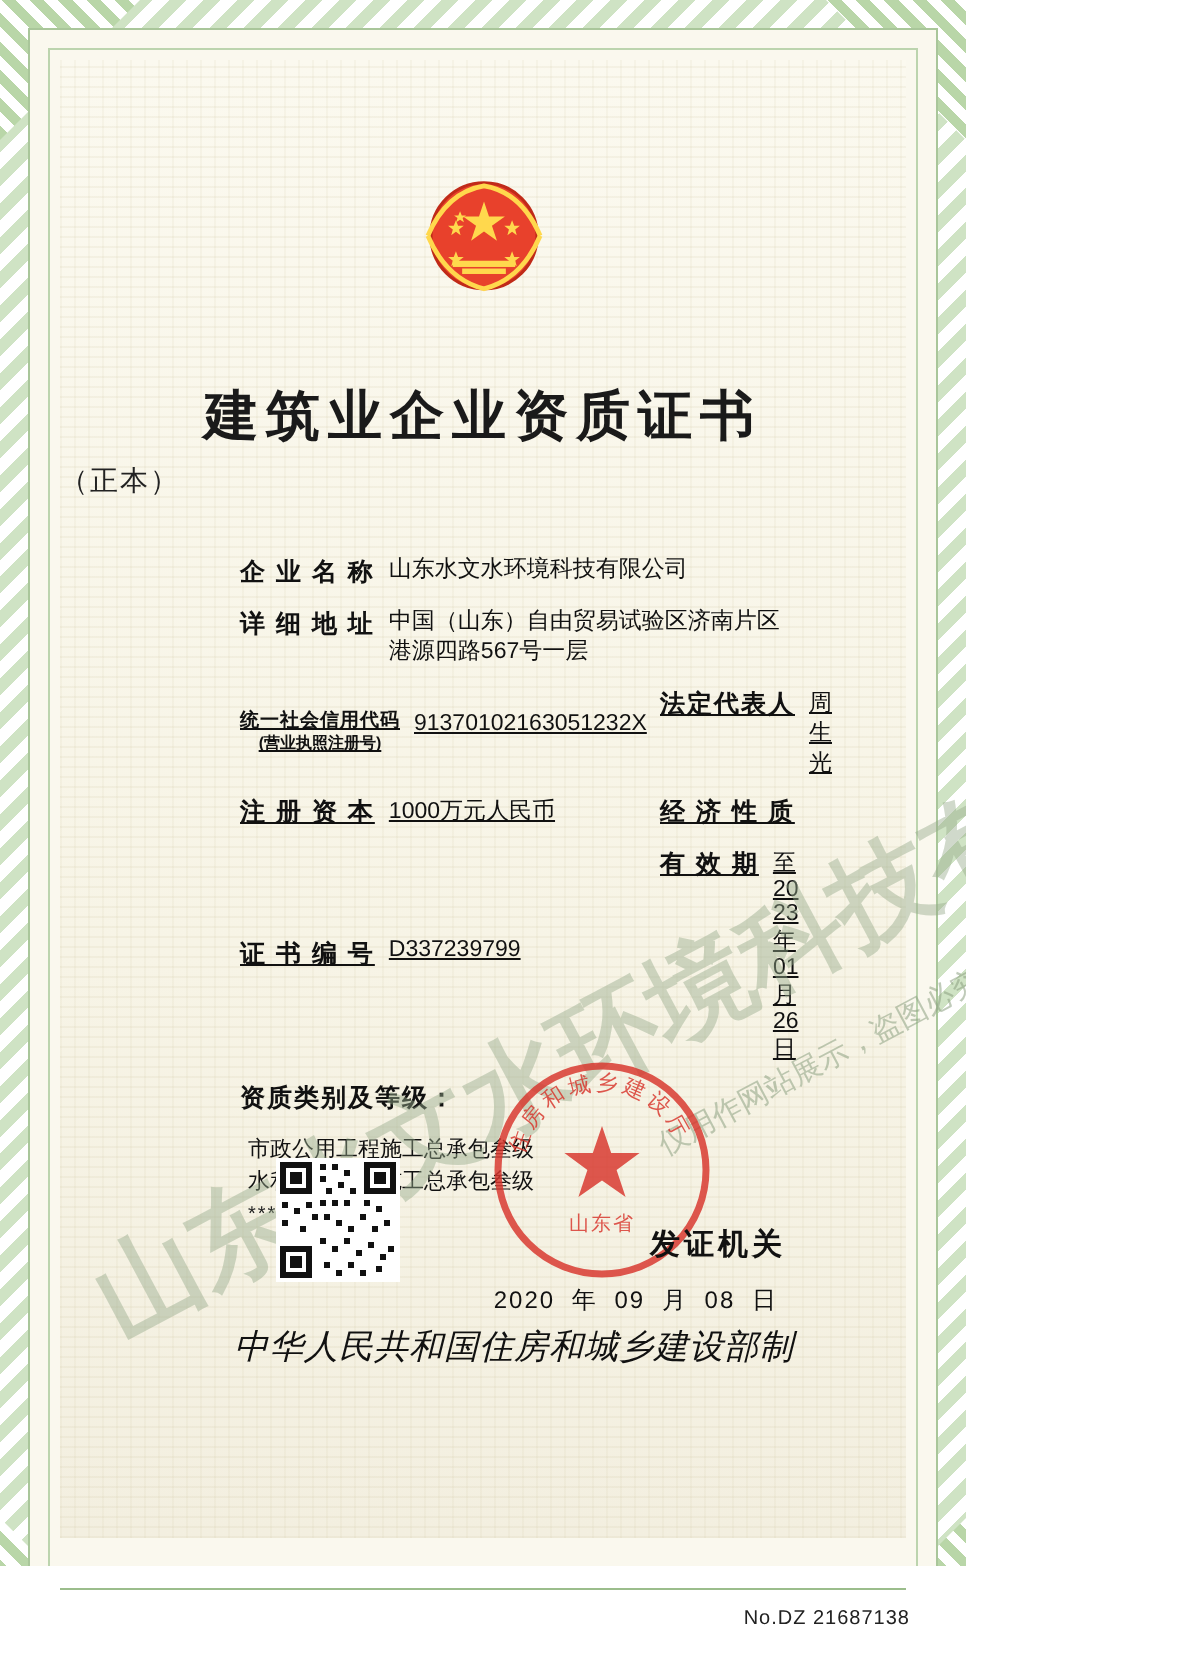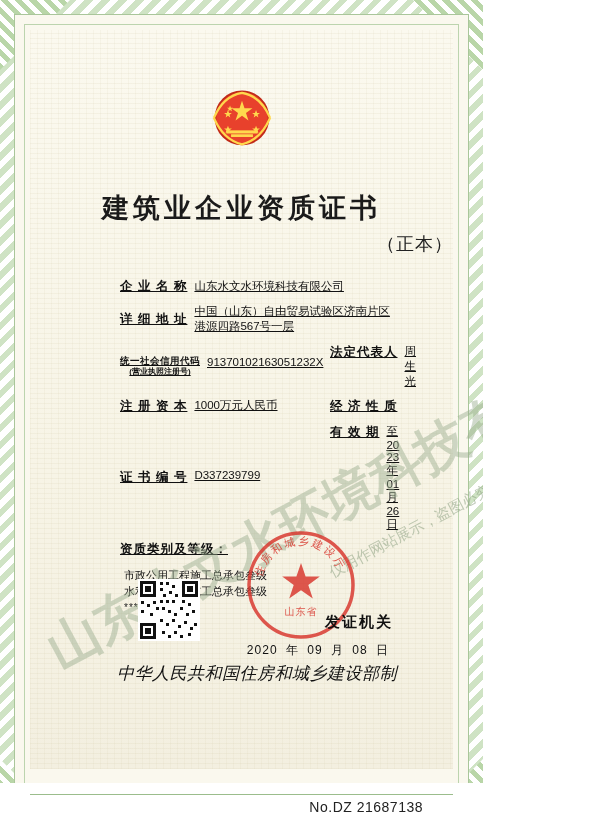--- a/index.html
+++ b/index.html
@@ -61,30 +61,30 @@
     width:78px;height:78px;
   }
 
   
   .title{
     position:absolute;left:0;right:0;top:160px;text-align:center;
     font-family:"DejaVu Sans","Liberation Sans",sans-serif;
     font-size:27px;font-weight:bold;letter-spacing:4px;color:#1a1a1a;
   }
   .subtitle{
-    position:absolute;left:16px;right:0;top:202px;text-align:right;
-    font-size:18px;color:#222;letter-spacing:1px;
+    position:absolute;left:0;right:0;top:202px;text-align:left;
+    font-size:14px;color:#222;letter-spacing:1px;
   }
 
   
   .fields{
     position:absolute;left:90px;right:52px;top:248px;
     font-size:12px;color:#111;
   }
-  .row{display:flex;align-items:center;margin-bottom:9px;line-height:1.35;text-decoration:underline;}
+  .row{display:flex;align-items:flex-start;margin-bottom:9px;line-height:1.35;}
   .lab{
     flex:0 0 auto;font-weight:bold;white-space:nowrap;
     font-size:12.5px;letter-spacing:1px;color:#111;
   }
   .val{
     flex:1 1 auto;padding-left:7px;font-size:11.5px;color:#111;
     word-break:break-all;
   }
   .row-split{display:flex;align-items:center;margin-bottom:9px;text-decoration:underline;}
   .half-l{flex:0 0 210px;display:flex;}
@@ -152,22 +152,22 @@
   }
   .bottom-line{
     position:absolute;left:30px;right:30px;bottom:34px;height:1px;
     background:#9bbd8c;
   }
   .bottom-left{
     position:absolute;left:48px;bottom:14px;
     font-size:9.5px;color:#222;
   }
   .bottom-right{
-    position:absolute;right:60px;bottom:14px;
-    font-size:14px;color:#222;letter-spacing:.5px;
+    position:absolute;right:28px;bottom:14px;
+    font-size:10px;color:#222;letter-spacing:.5px;
   }
 </style>
 </head>
 <body>
 
 <div id="cert">
 
   <div class="frame-outer"></div>
   <div class="corner tl"></div>
   <div class="corner tr"></div>

